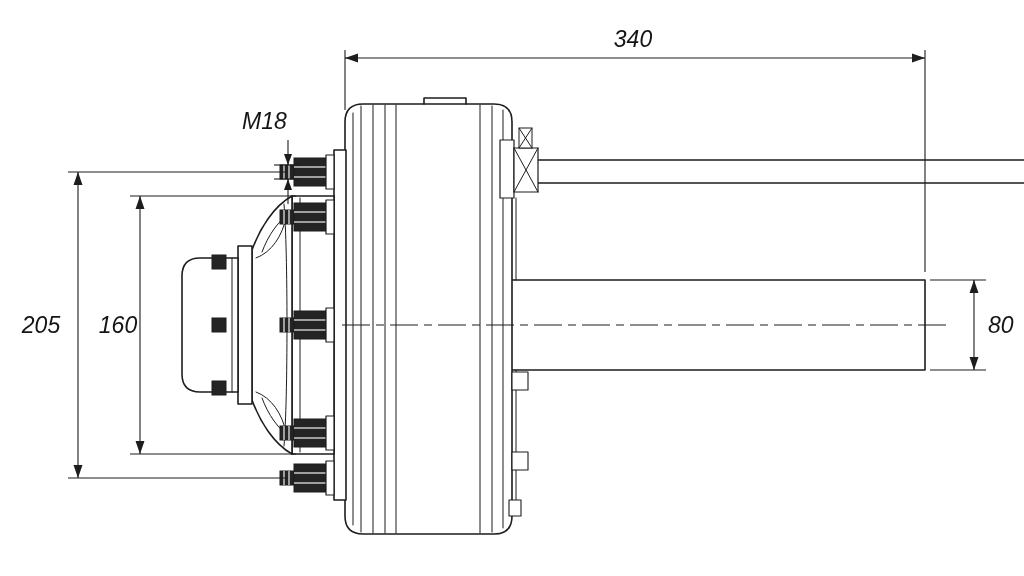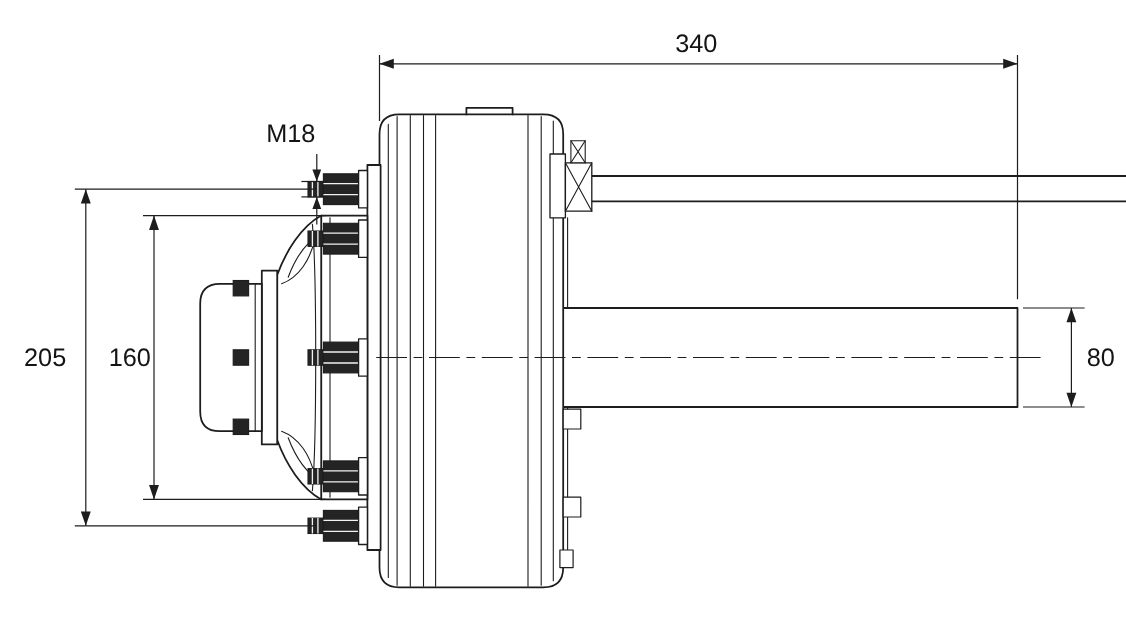--- a/index.html
+++ b/index.html
@@ -1,16 +1,16 @@
 <!DOCTYPE html>
 <html><head>
 <meta charset="utf-8">
 <style>
   html,body{margin:0;padding:0;background:#ffffff;}
-  .stage{position:relative;width:1024px;height:576px;background:#ffffff;overflow:hidden;}
+  .stage{position:relative;width:1024px;height:576px;background:#ffffff;overflow:hidden;font-style:italic;}
   svg{display:block}
   .ol{stroke:#1d1d1d;stroke-width:1.6;fill:none;stroke-linejoin:round;stroke-linecap:round}
   .olf{stroke:#1d1d1d;stroke-width:1.6;fill:#ffffff;stroke-linejoin:round}
   .thin{stroke:#1d1d1d;stroke-width:1;fill:none;stroke-linecap:round}
   .dark{fill:#242424;stroke:#1d1d1d;stroke-width:1}
   .hl{stroke:#f2f2f2;stroke-width:1.2;fill:none}
   .dim{stroke:#1d1d1d;stroke-width:1.1;fill:none}
   .arr{fill:#1d1d1d;stroke:none}
   .dimtext{font-family:"Liberation Sans",sans-serif;font-size:23px;fill:#141414}
   .cl{stroke:#1d1d1d;stroke-width:1.1;fill:none;stroke-dasharray:28 6 8 6}

